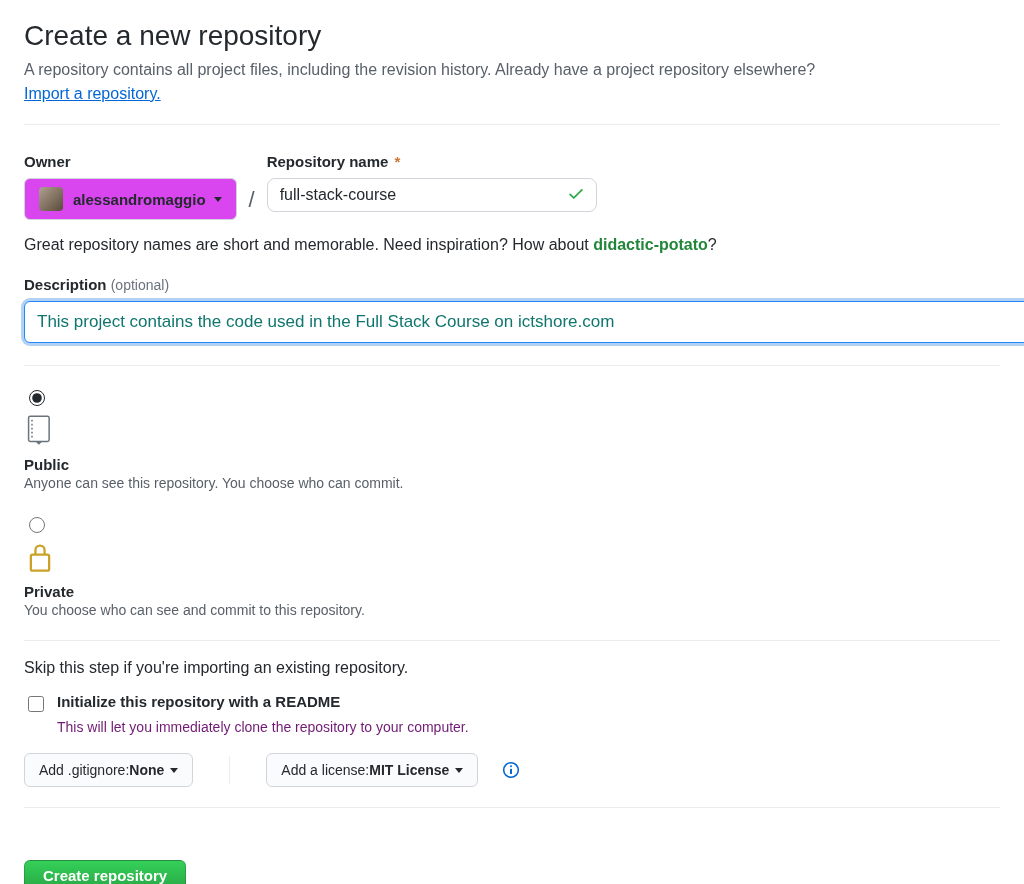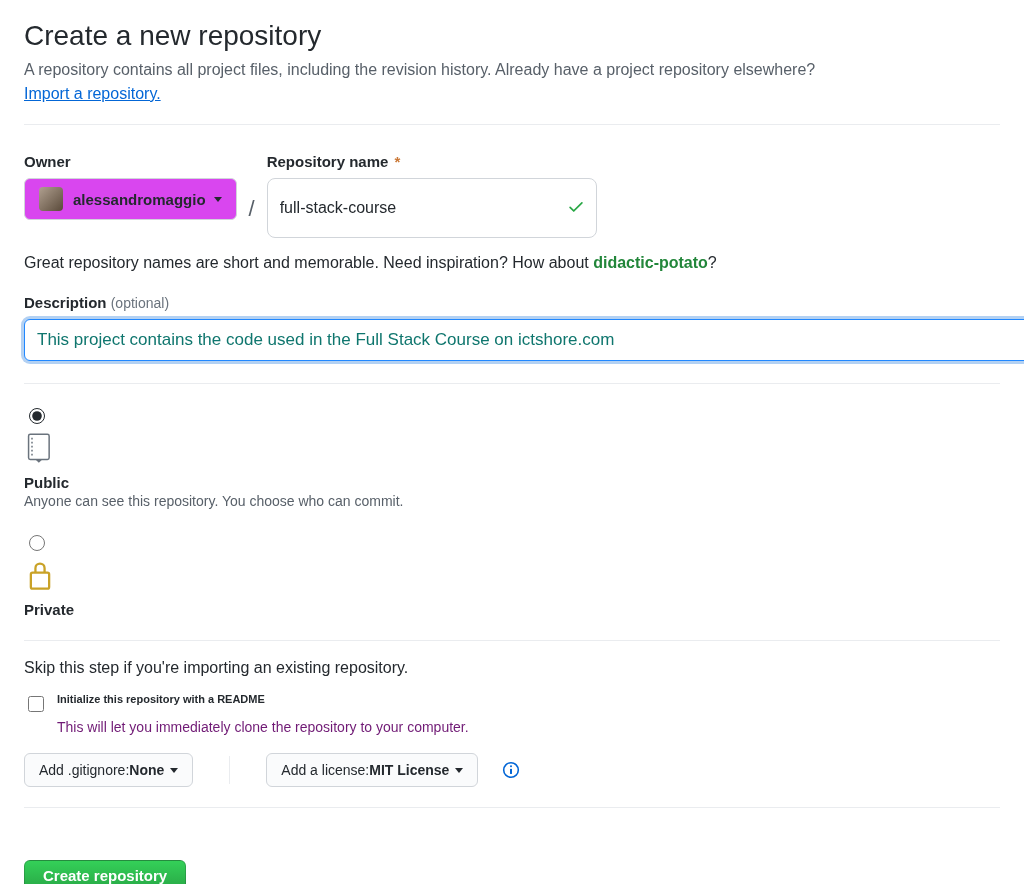--- a/index.html
+++ b/index.html
@@ -89,21 +89,21 @@
     margin-top: 26px;
   }
   .repo-name-wrap { position: relative; }
   input.text-input {
     font-size: 16px;
     padding: 8px 12px;
     border: 1px solid #d1d5da;
     border-radius: 8px;
     background: #fff;
     color: #24292e;
-    height: 60px;
+    height: 34px;
     width: 330px;
   }
   .check-icon {
     position: absolute;
     right: 12px;
     top: 50%;
     transform: translateY(-50%);
     color: #28a745;
   }
   .hint {
@@ -141,21 +141,21 @@
     width: 32px;
     display: flex;
     justify-content: center;
     margin-top: -2px;
   }
   .vis-text strong { font-size: 15px; font-weight: 600; color:#24292e;}
   .vis-text .sub { font-size: 14px; color: #586069; margin-top: 2px; }
   .skip-note { font-size:16px; color:#24292e; margin: 0 0 16px 0;}
   .readme-row { display:flex; align-items:flex-start; gap:10px; margin-bottom:4px;}
   input[type=checkbox]{ width:16px;height:16px;margin-top:3px; cursor:pointer;}
-  .readme-label { font-weight:600; font-size:11px;}
+  .readme-label { font-weight:600; font-size:15px;}
   .readme-sub { font-size:14px; color:#701a75; margin-left:33px; margin-bottom:18px;}
   .dropdown-row { display:flex; align-items:center; gap:12px; }
   .small-btn {
     display:inline-flex;
     align-items:center;
     background:#fafbfc;
     border:1px solid #d1d5da;
     border-radius:6px;
     padding: 6px 14px;
     font-size:14px;
@@ -253,20 +253,21 @@
 <div class="visibility-row">
   <input type="radio" name="vis" style="">
   <div class="vis-icon">
     <svg width="28" height="32" viewBox="0 0 24 28" fill="none">
       <rect x="4" y="12" width="16" height="14" rx="1.5" fill="none" stroke="#c9a227" stroke-width="2"></rect>
       <path d="M8 12 V8 a4 4 0 0 1 8 0 V12" fill="none" stroke="#c9a227" stroke-width="2"></path>
     </svg>
   </div>
   <div class="vis-text">
     <strong>Private</strong>
+    <div class="sub">You choose who can see and commit to this repository.</div>
   </div>
 </div>
 
 <hr class="rule-tight">
 
 <p class="skip-note">Skip this step if you're importing an existing repository.</p>
 
 <div class="readme-row">
   <input type="checkbox" style="">
   <span class="readme-label">Initialize this repository with a README</span>

